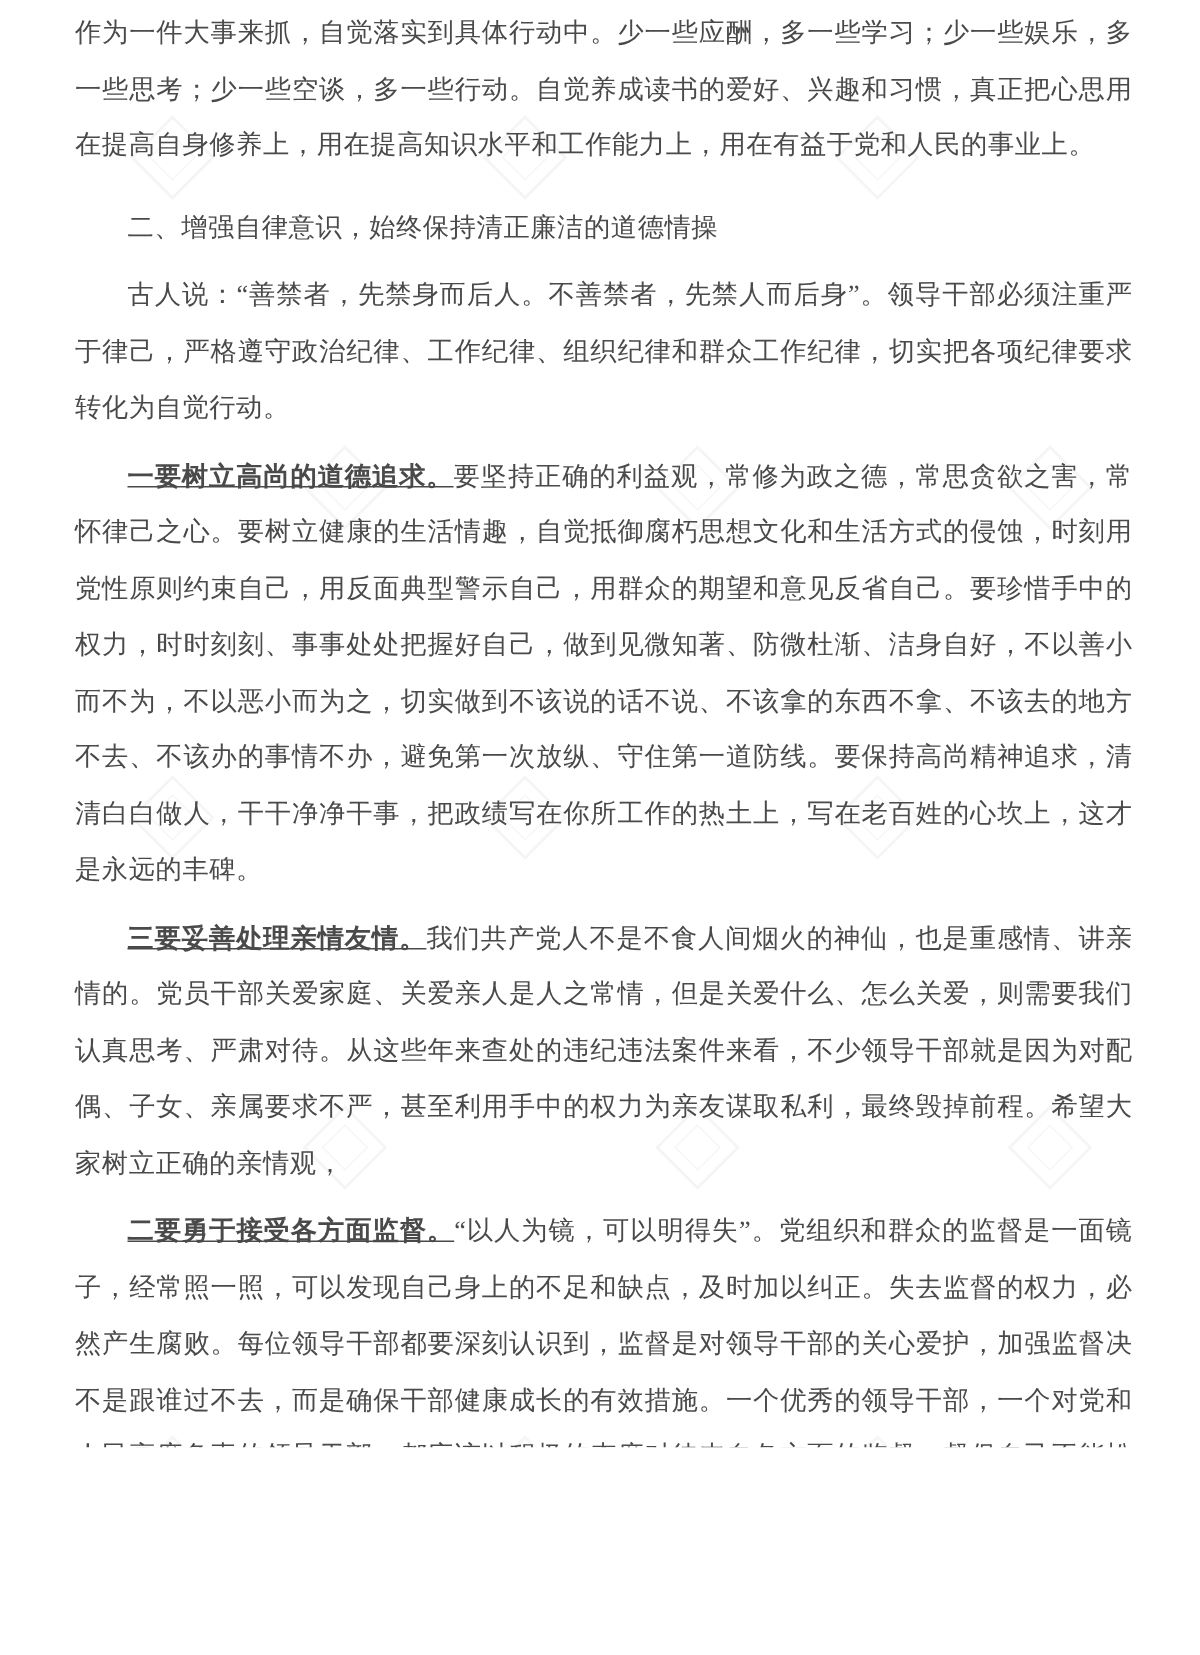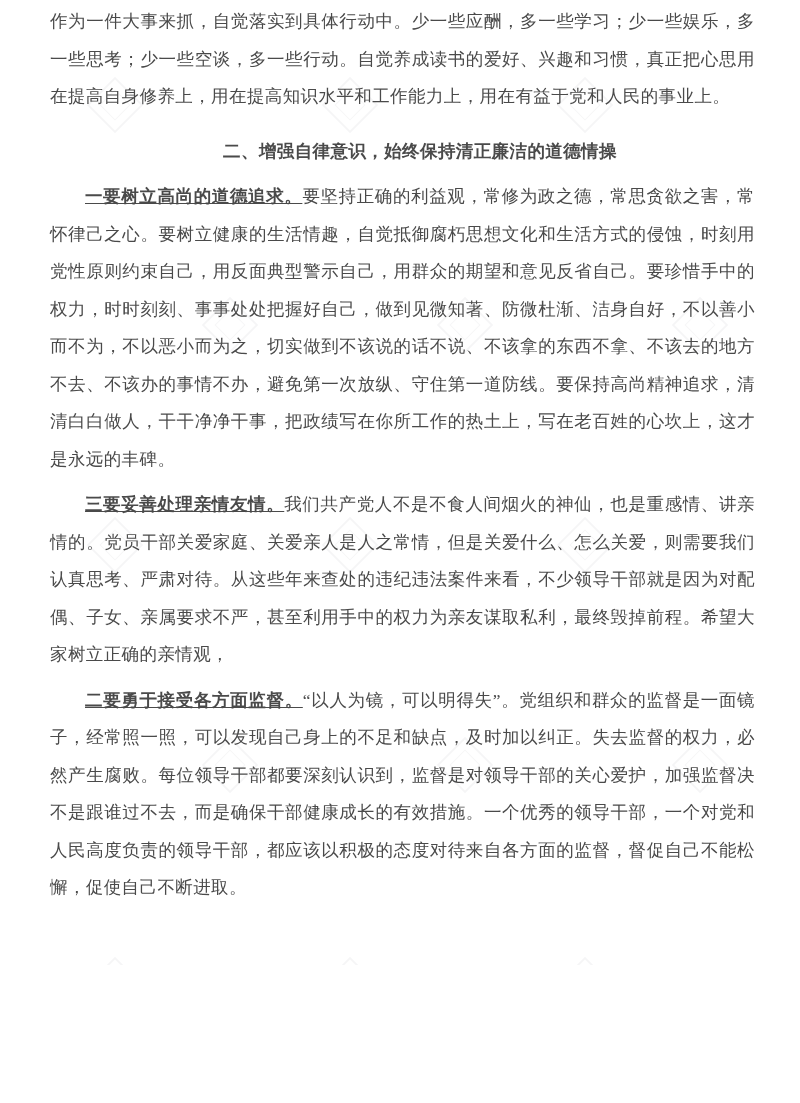--- a/index.html
+++ b/index.html
@@ -25,23 +25,22 @@
     letter-spacing: 0.4px;
     text-align: justify;
     text-indent: 2em;
   }
   .para.no-indent { text-indent: 0; margin-top: 0; }
   .heading {
     margin: 17px 0 0 0;
     font-size: 17.5px;
     line-height: 37.5px;
     letter-spacing: 0.4px;
-    font-weight: bold;
+    font-weight: normal;
     text-indent: 2em;
-    text-align: center;
   }
   .lead { font-weight: bold; text-decoration: underline; }
   .footer {
     position: absolute;
     z-index: 2;
     top: 1000px;
     left: 0;
     right: 46px;
     text-align: right;
     font-family: "Liberation Sans", "DejaVu Sans", sans-serif;
@@ -126,20 +125,21 @@
         <div class="d2"></div>
       </div>
     </div>
 
   <div class="content">
 
     <p class="para no-indent"><span>作为一件大事来抓，自觉落实到具体行动中。少一些应酬，多一些学习；少一些娱乐，多一些思考；少一些空谈，多一些行动。自觉养成读书的爱好、兴趣和习惯，真正把心思用在提高自身修养上，用在提高知识水平和工作能力上，用在有益于党和人民的事业上。</span></p>
 
     <p class="heading"><span>二、增强自律意识，始终保持清正廉洁的道德情操</span></p>
 
+    <p class="para"><span>古人说：“善禁者，先禁身而后人。不善禁者，先禁人而后身”。领导干部必须注重严于律己，严格遵守政治纪律、工作纪律、组织纪律和群众工作纪律，切实把各项纪律要求转化为自觉行动。</span></p>
 
     <p class="para"><span class="lead">一要树立高尚的道德追求。</span><span>要坚持正确的利益观，常修为政之德，常思贪欲之害，常怀律己之心。要树立健康的生活情趣，自觉抵御腐朽思想文化和生活方式的侵蚀，时刻用党性原则约束自己，用反面典型警示自己，用群众的期望和意见反省自己。要珍惜手中的权力，时时刻刻、事事处处把握好自己，做到见微知著、防微杜渐、洁身自好，不以善小而不为，不以恶小而为之，切实做到不该说的话不说、不该拿的东西不拿、不该去的地方不去、不该办的事情不办，避免第一次放纵、守住第一道防线。要保持高尚精神追求，清清白白做人，干干净净干事，把政绩写在你所工作的热土上，写在老百姓的心坎上，这才是永远的丰碑。</span></p>
 
     <p class="para"><span class="lead">三要妥善处理亲情友情。</span><span>我们共产党人不是不食人间烟火的神仙，也是重感情、讲亲情的。党员干部关爱家庭、关爱亲人是人之常情，但是关爱什么、怎么关爱，则需要我们认真思考、严肃对待。从这些年来查处的违纪违法案件来看，不少领导干部就是因为对配偶、子女、亲属要求不严，甚至利用手中的权力为亲友谋取私利，最终毁掉前程。希望大家树立正确的亲情观，</span></p>
 
     <p class="para"><span class="lead">二要勇于接受各方面监督。</span><span>“以人为镜，可以明得失”。党组织和群众的监督是一面镜子，经常照一照，可以发现自己身上的不足和缺点，及时加以纠正。失去监督的权力，必然产生腐败。每位领导干部都要深刻认识到，监督是对领导干部的关心爱护，加强监督决不是跟谁过不去，而是确保干部健康成长的有效措施。一个优秀的领导干部，一个对党和人民高度负责的领导干部，都应该以积极的态度对待来自各方面的监督，督促自己不能松懈，促使自己不断进取。</span></p>
 
   </div>
 
   <div class="footer">

